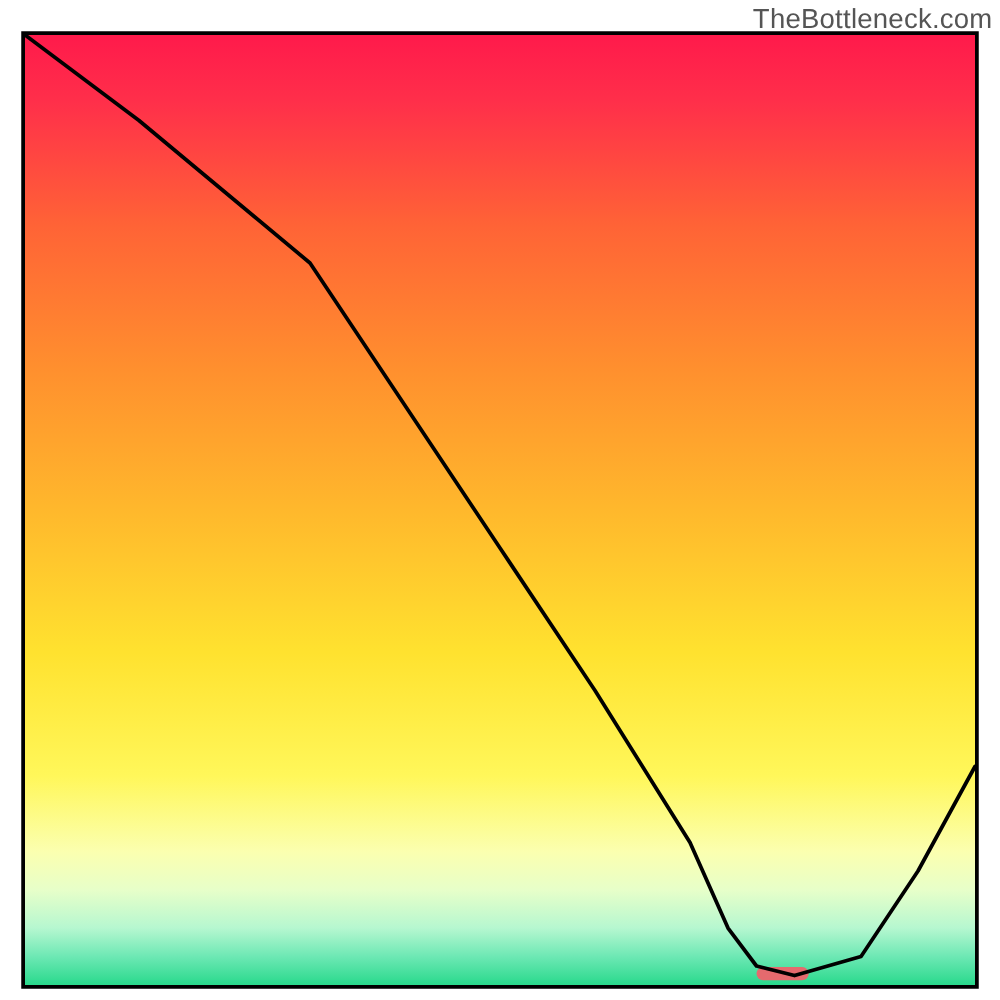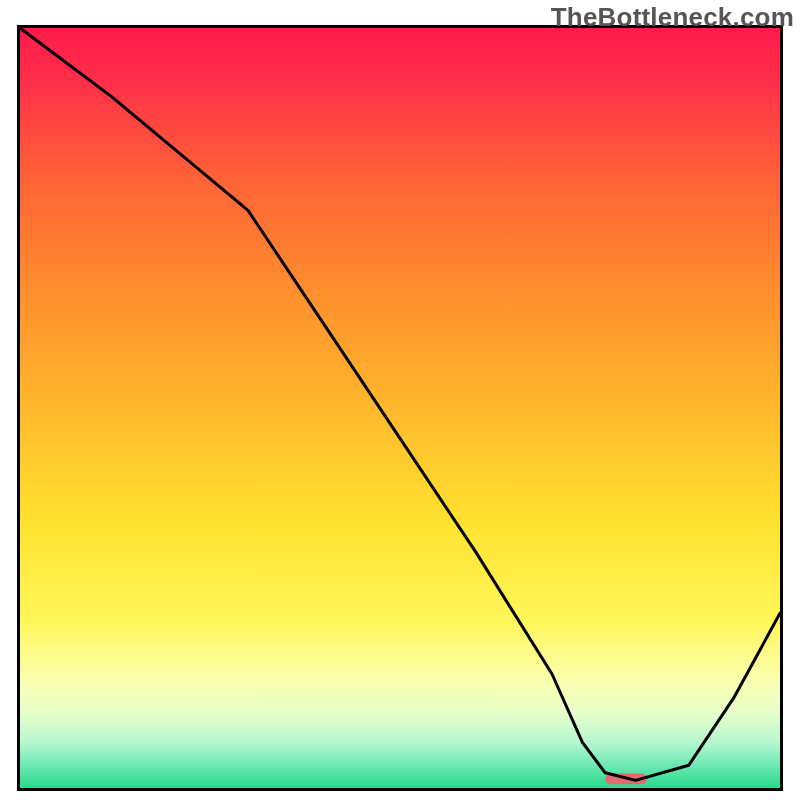--- a/index.html
+++ b/index.html
@@ -8,22 +8,22 @@
     width: 800px;
     height: 800px;
     overflow: hidden;
     font-family: Arial, Helvetica, sans-serif;
     background: #ffffff;
   }
   .watermark {
     position: absolute;
     top: 2px;
     right: 6px;
-    font-size: 26px;
-    font-weight: 700;
+    font-size: 22px;
+    font-weight: 400;
     color: #555555;
     letter-spacing: 0.2px;
     z-index: 10;
   }
   .chart-frame {
     position: absolute;
     left: 17px;
     top: 25px;
     width: 766px;
     height: 766px;

